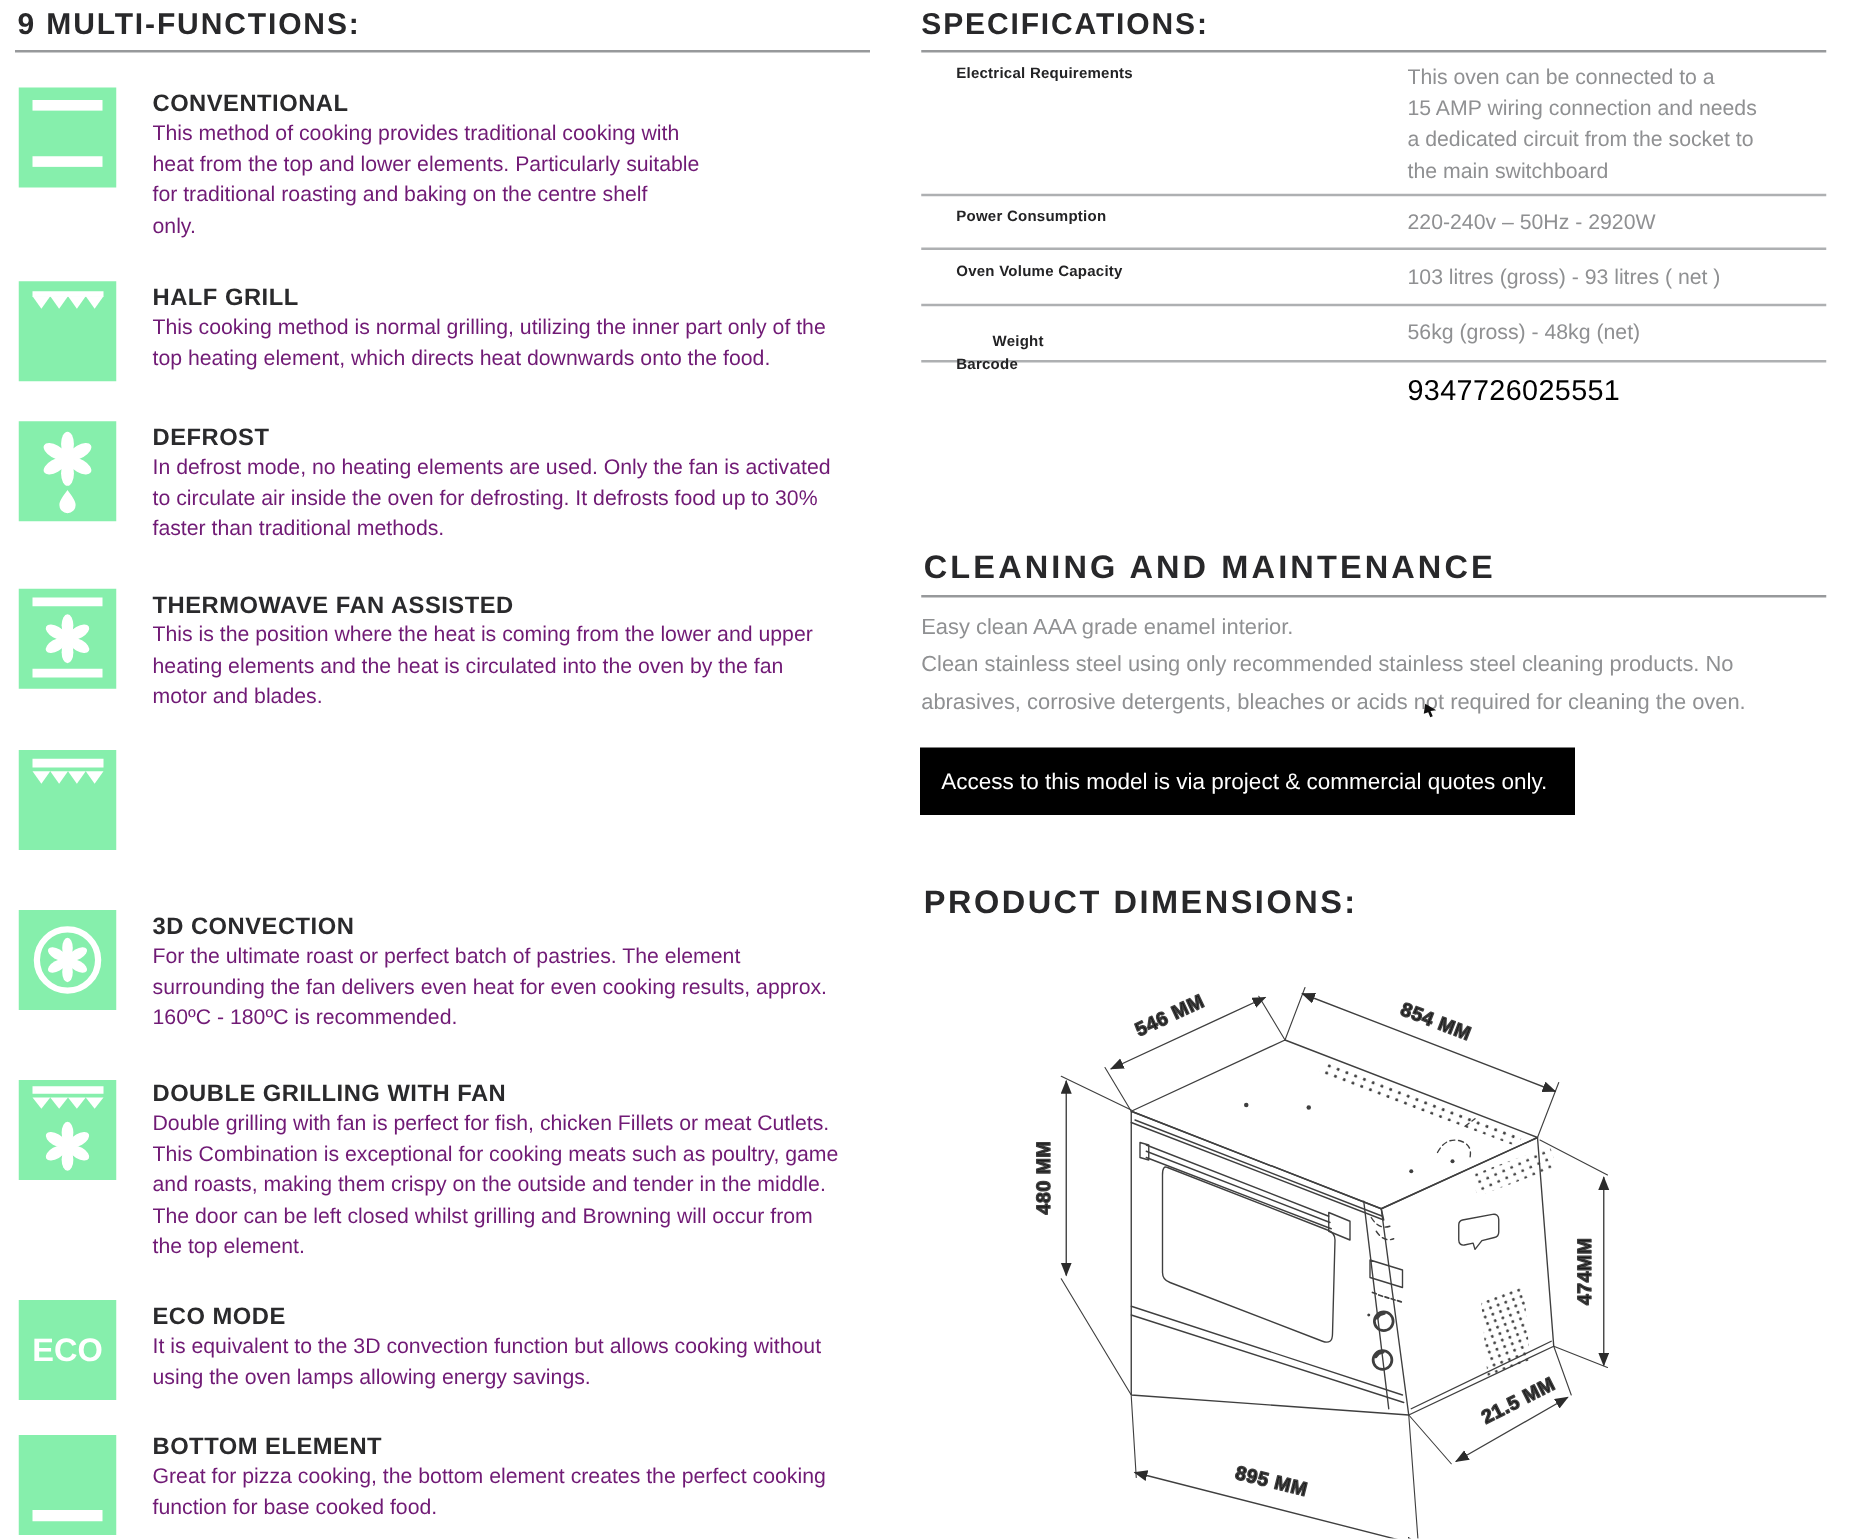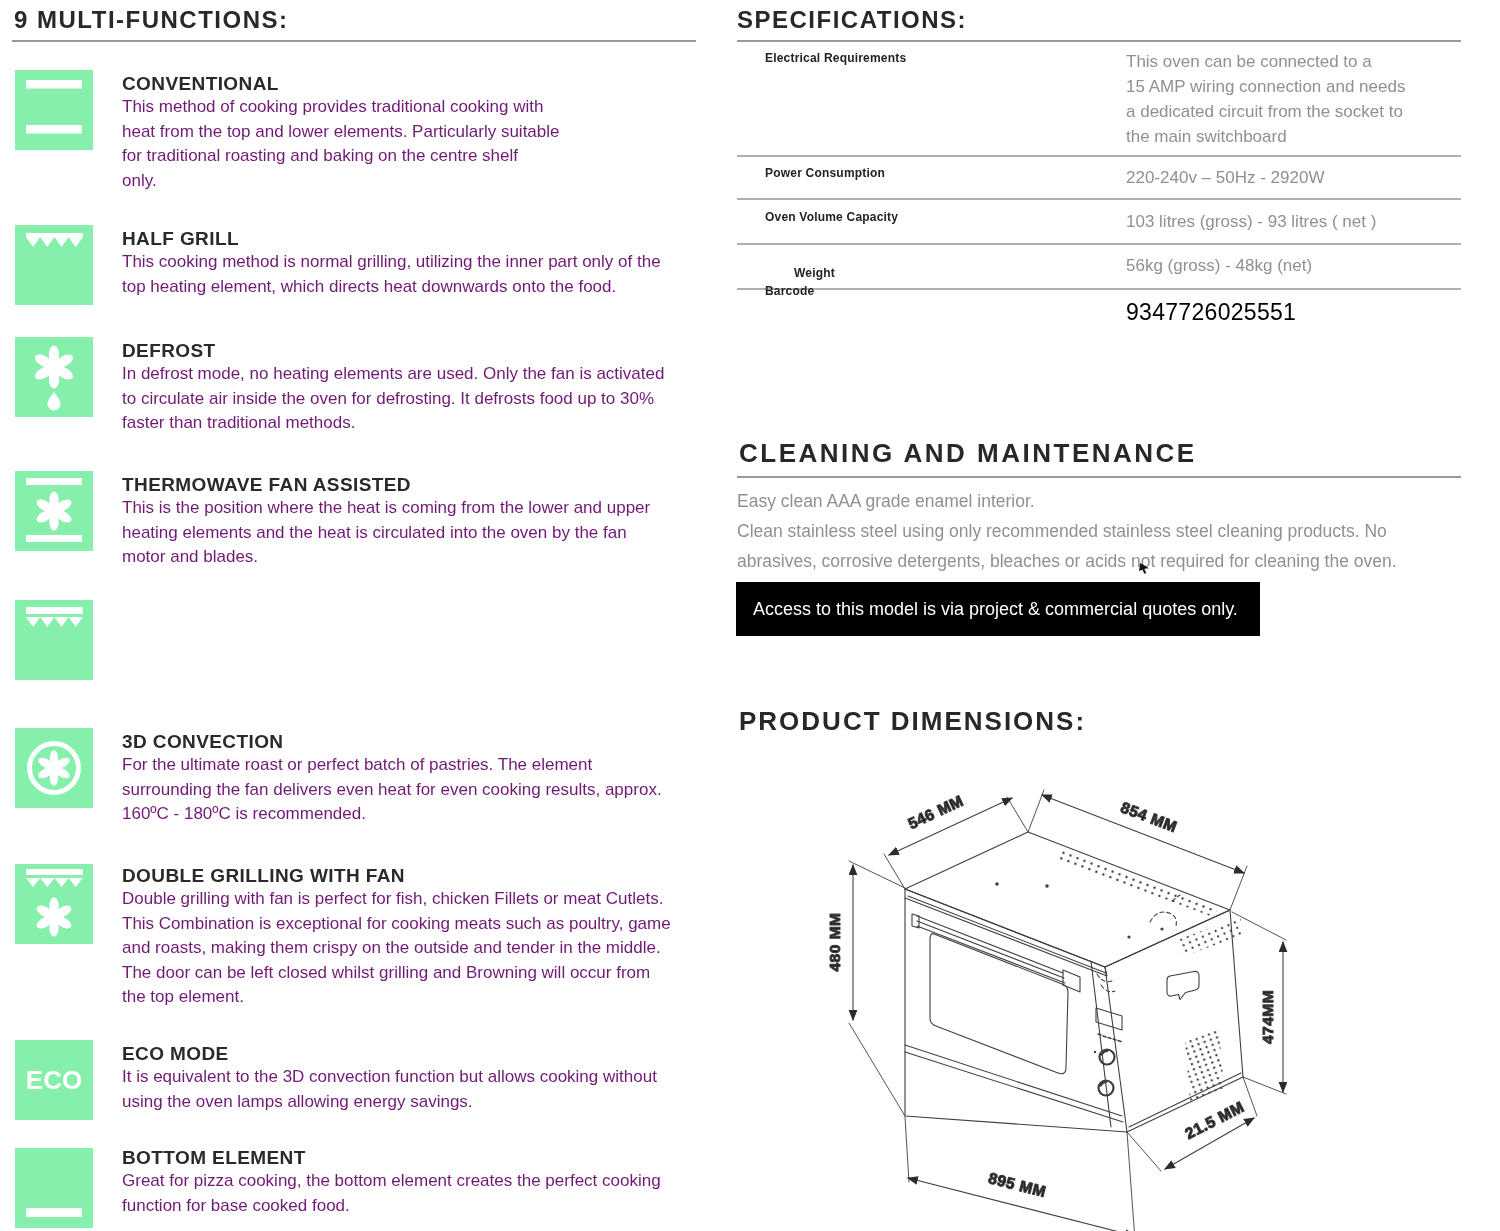--- a/index.html
+++ b/index.html
@@ -201,21 +201,21 @@
   <div class="abs sec-title-lg" style="left:739px;top:438px;">CLEANING AND MAINTENANCE</div>
   <div class="rule" style="left:737px;top:476px;width:724px;"></div>
   <div class="abs clean-line" style="left:737px;top:516px;width:720px;">Clean stainless steel using only recommended stainless steel cleaning products. No
 abrasives, corrosive detergents, bleaches or acids not required for cleaning the oven.</div>
   <div class="abs clean-line" style="left:737px;top:486px;width:720px;">Easy clean AAA grade enamel interior.</div>
 
   <svg class="abs" style="left:1138px;top:562px;" width="14" height="14" viewBox="0 0 14 14">
     <path d="M1,9 L2.2,1 L11,6.2 L6.4,6.8 L8.2,11 L6.2,11.8 L4.6,7.8 Z" fill="#111"></path>
   </svg>
 
-  <div class="notice" style="left:736px;top:582px;width:524px;height:54px;">
+  <div class="notice" style="left:736px;top:598px;width:524px;height:54px;">
     <span>Access to this model is via project &amp; commercial quotes only.</span>
   </div>
 
   <div class="abs sec-title-lg" style="left:739px;top:706px;letter-spacing:2px;">PRODUCT DIMENSIONS:</div>
 
   <svg class="abs" style="left:820px;top:770px;" width="560" height="461" viewBox="0 0 560 461" fill="none" stroke="#3f3f3f" stroke-width="1.1" stroke-linejoin="round" stroke-linecap="round">
     <defs>
       <marker id="ar" markerWidth="11" markerHeight="9" refX="9" refY="4" orient="auto-start-reverse">
         <path d="M0,0 L10,4 L0,8 Z" fill="#2c2c2c" stroke="none"></path>
       </marker>

